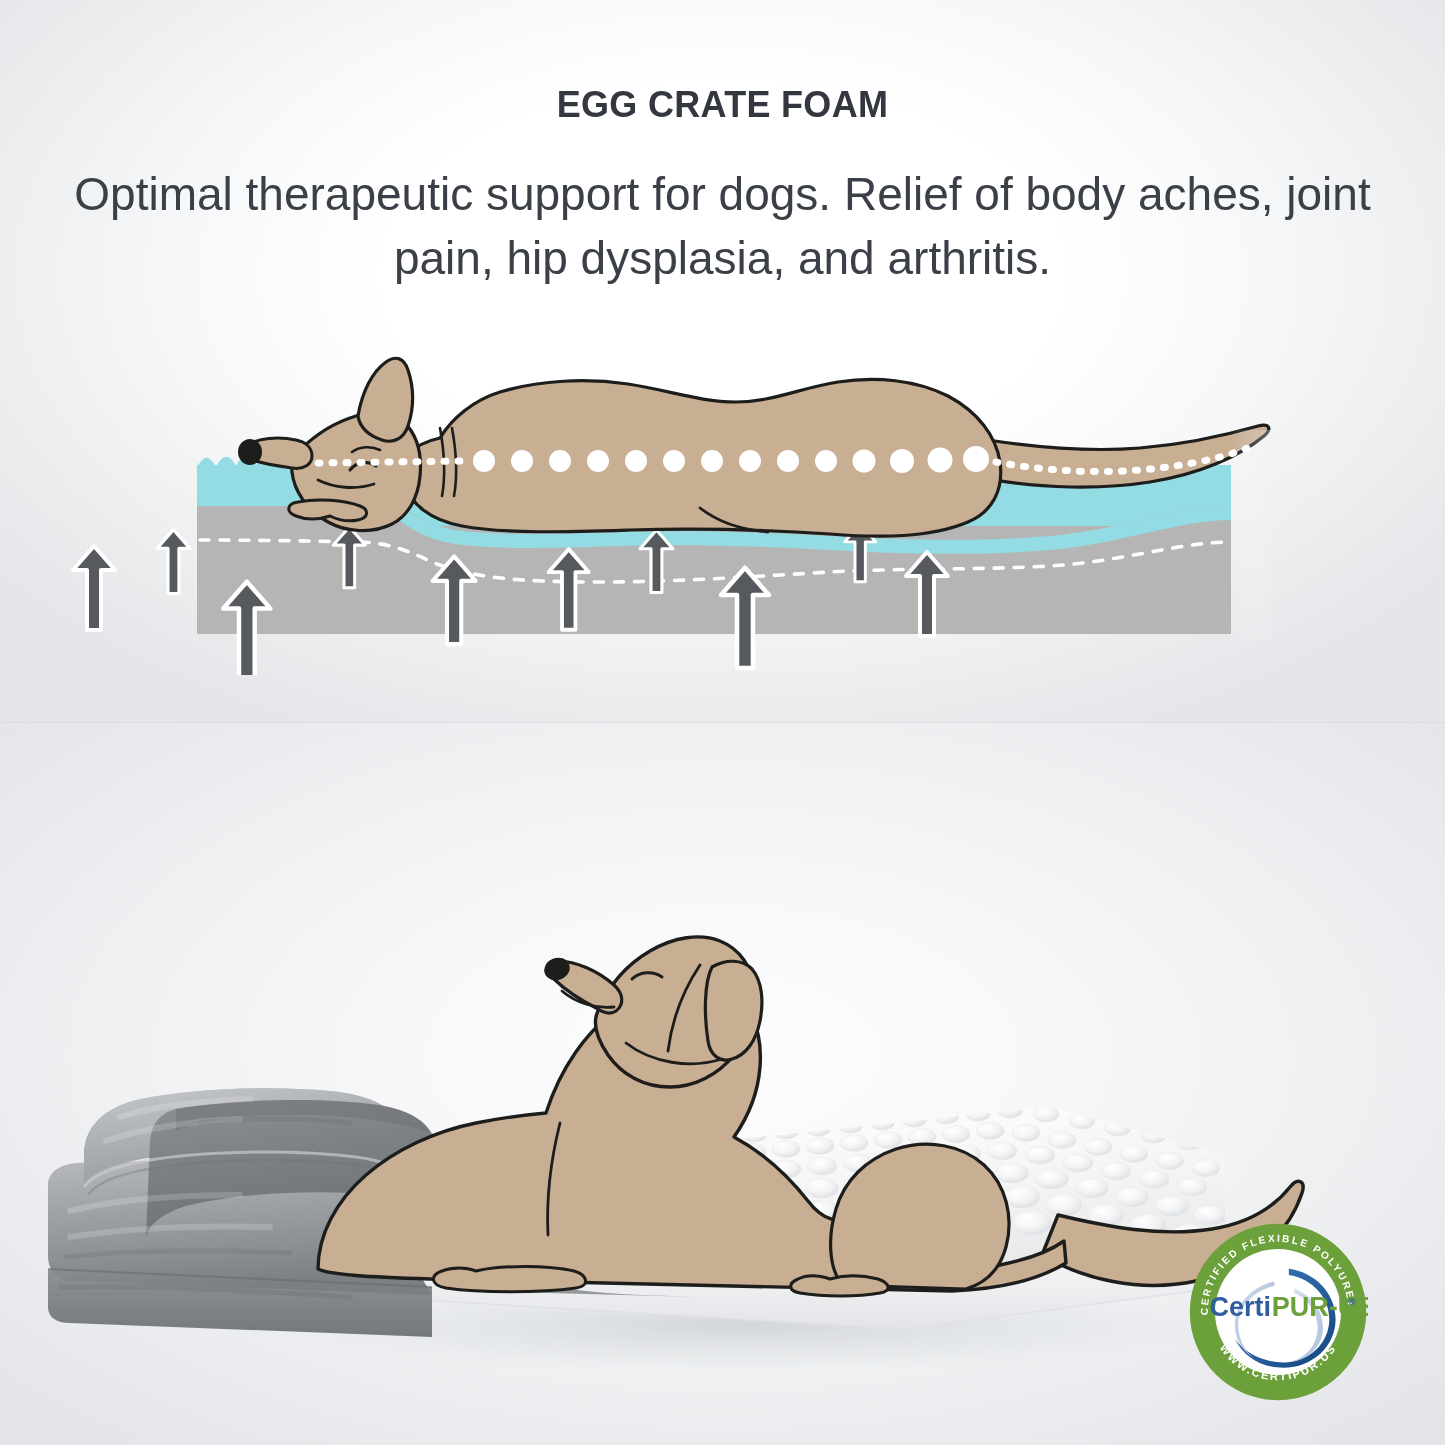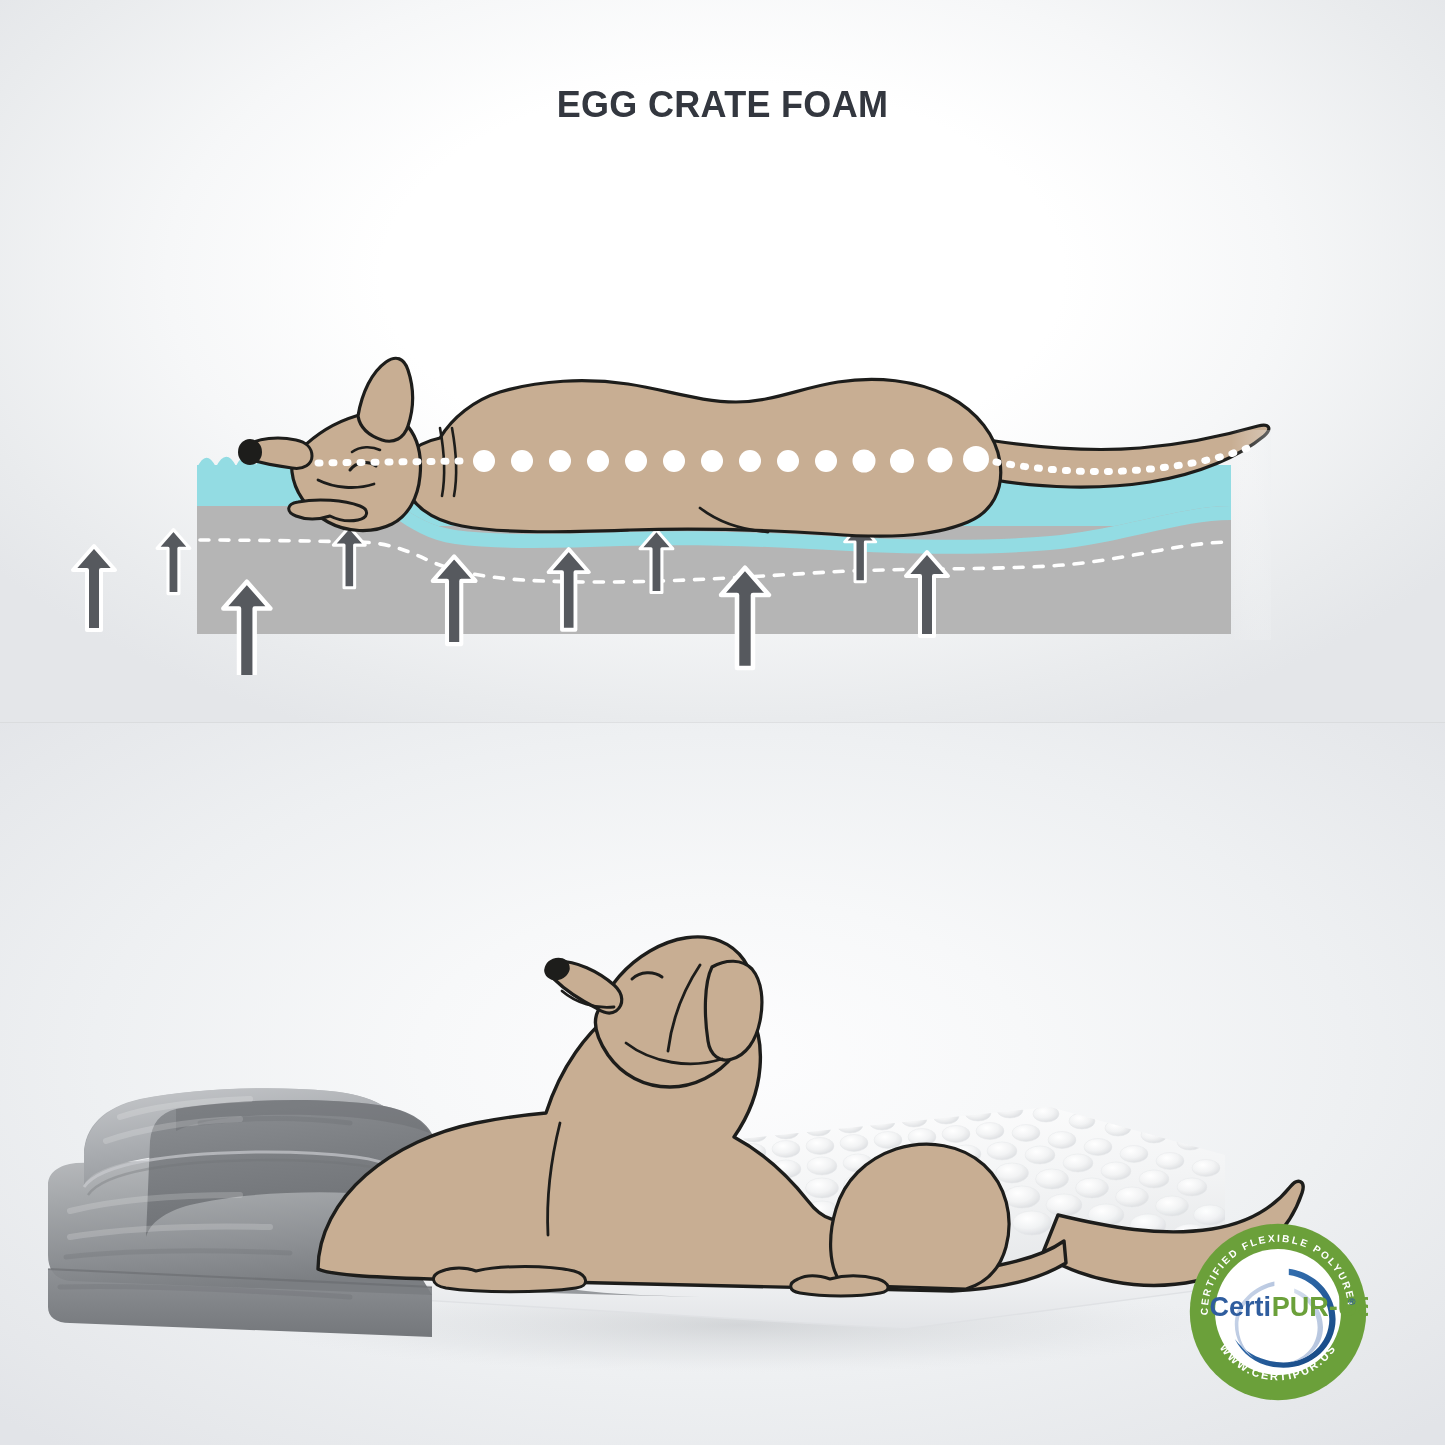--- a/index.html
+++ b/index.html
@@ -105,20 +105,21 @@
 <body>
 
 <div id="infographic">
 
   <div id="panel-top"></div>
   <div id="panel-bottom"></div>
   <div id="panel-divider"></div>
 
   <div class="heading" id="title-top">EGG CRATE FOAM</div>
 
+  <div id="subtitle">Optimal therapeutic support for dogs. Relief of body aches, joint pain, hip dysplasia, and arthritis.</div>
 
   <svg class="stage" id="stage-top" viewBox="0 0 1445 345">
     <defs>
       <linearGradient id="fadeRight" x1="0" y1="0" x2="1" y2="0">
         <stop offset="0%" stop-color="#ffffff" stop-opacity="0"></stop>
         <stop offset="100%" stop-color="#eef0f2" stop-opacity="1"></stop>
       </linearGradient>
       <clipPath id="foamClip">
         <rect x="197" y="104" width="1034" height="200"></rect>
       </clipPath>

